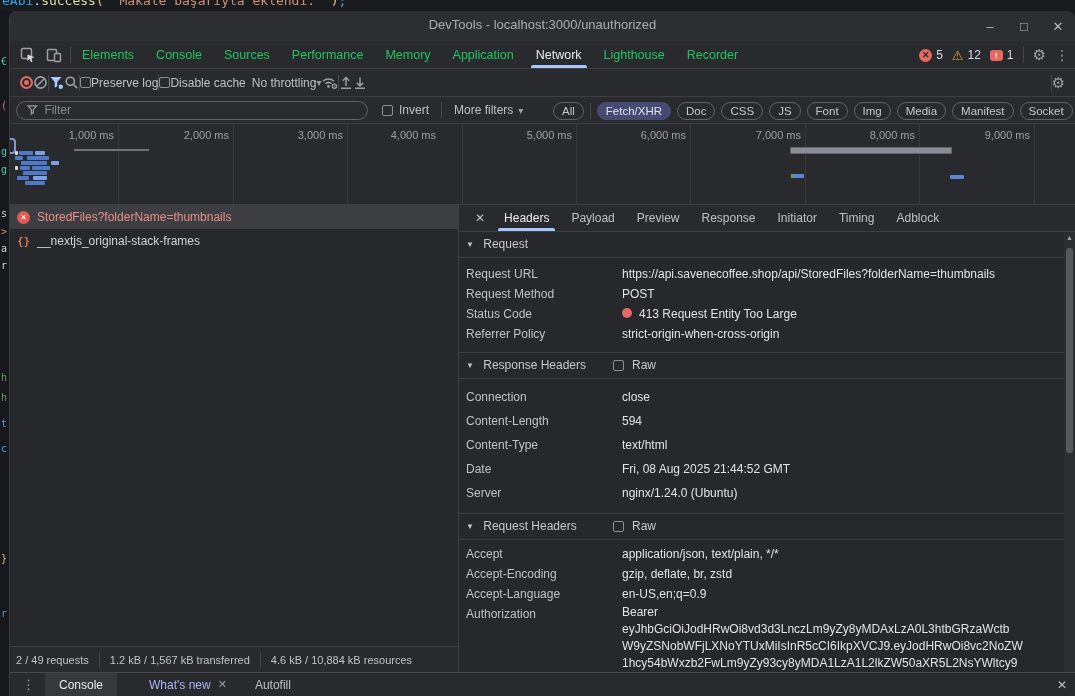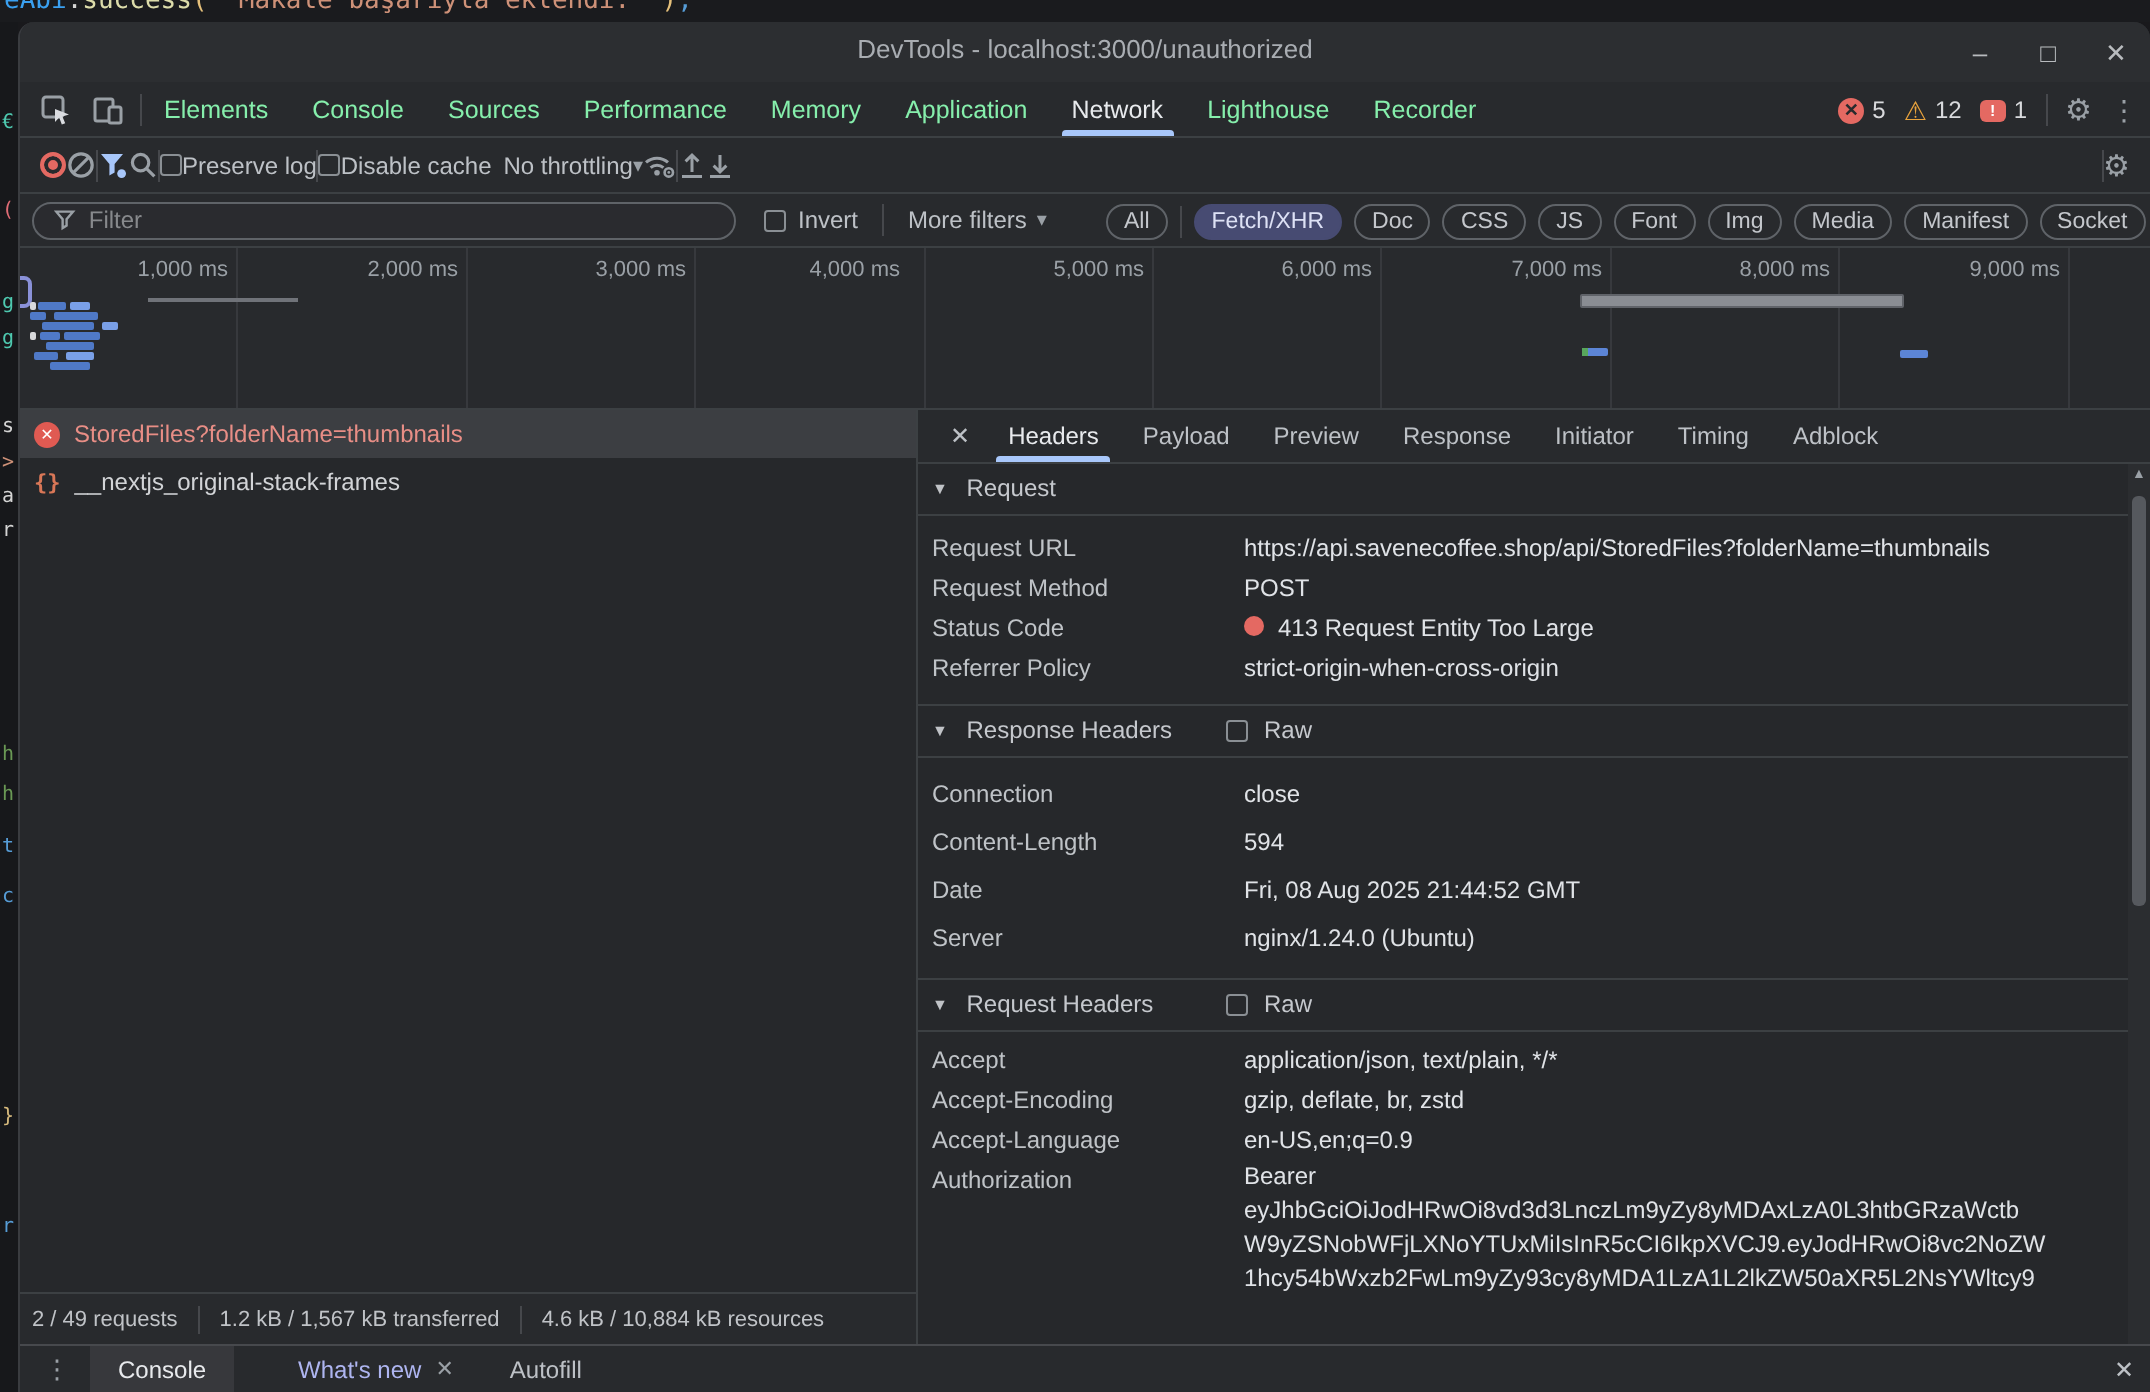--- a/index.html
+++ b/index.html
@@ -26,21 +26,21 @@
   }
   .titlebar { position:absolute; left:0; top:0; width:100%; height:30px; background:#2c2e31; }
   .titlebar .title { position:absolute; left:0; right:0; top:6px; text-align:center; color:#a9adb2; font-size:13px; }
   .winbtns { position:absolute; right:10px; top:0; height:30px; display:flex; align-items:center; gap:20px; color:#b8bbbe; font-size:13px; }
   .winbtns span { cursor:default; width:14px; text-align:center; }
 
   
   .tabbar { position:absolute; left:0; top:30px; width:100%; height:28px; background:#282a2d; border-bottom:1px solid #3c4043; display:flex; align-items:stretch; }
   .tb-icons { display:flex; align-items:center; gap:10px; padding:0 8px 0 10px; }
   .vdiv { width:1px; height:16px; background:#46484c; align-self:center; }
-  .maintab { position:relative; display:flex; align-items:center; padding:0 11px; color:#86efac; font-size:12.5px; cursor:default; }
+  .maintab { position:relative; display:flex; align-items:center; padding:0 11px; color:#22c55e; font-size:12.5px; cursor:default; }
   .maintab.selected { color:#e8eaed; }
   .maintab.selected::after { content:""; position:absolute; left:6px; right:6px; bottom:0; height:3px; background:#a8c7fa; border-radius:2px 2px 0 0; }
   .tb-right { position:absolute; right:6px; top:0; height:28px; display:flex; align-items:center; gap:9px; }
   .badge { display:flex; align-items:center; gap:4px; color:#d9dadd; font-size:12px; }
   .errdot { width:13px; height:13px; border-radius:50%; background:#e46962; color:#282a2d; font-size:9px; line-height:13px; text-align:center; font-weight:bold; }
   .warnico { color:#e8a33d; font-size:13px; line-height:13px; }
   .issueico { width:13px; height:11px; border-radius:3px; background:#e46962; color:#fff; font-size:8px; line-height:11px; text-align:center; font-weight:bold; }
   .gear { color:#9aa0a6; font-size:15px; }
   .kebab { color:#9aa0a6; font-size:14px; letter-spacing:0; }
 
@@ -301,21 +301,21 @@
       <div class="gline" style="left:337px"></div>
       <div class="gline" style="left:452px"></div>
       <div class="gline" style="left:566px"></div>
       <div class="gline" style="left:680px"></div>
       <div class="gline" style="left:795px"></div>
       <div class="gline" style="left:909px"></div>
       <div class="gline" style="left:1024px"></div>
       <div class="tick" style="left:34px">1,000 ms</div>
       <div class="tick" style="left:149px">2,000 ms</div>
       <div class="tick" style="left:263px">3,000 ms</div>
-      <div class="tick" style="left:370px">4,000 ms</div>
+      <div class="tick" style="left:356px">4,000 ms</div>
       <div class="tick" style="left:492px">5,000 ms</div>
       <div class="tick" style="left:606px">6,000 ms</div>
       <div class="tick" style="left:721px">7,000 ms</div>
       <div class="tick" style="left:835px">8,000 ms</div>
       <div class="tick" style="left:950px">9,000 ms</div>
 
       <div class="selhandle"></div>
 
       <div class="wbar white" style="left:5px;top:27px;width:3px"></div>
       <div class="wbar" style="left:9px;top:27px;width:14px"></div>
@@ -409,20 +409,24 @@
           <div class="sec-rows rows-resp">
             <div class="kv">
               <span class="k">Connection</span>
               <span class="v">close</span>
             </div>
             <div class="kv">
               <span class="k">Content-Length</span>
               <span class="v">594</span>
             </div>
             <div class="kv">
+              <span class="k">Content-Type</span>
+              <span class="v">text/html</span>
+            </div>
+            <div class="kv">
               <span class="k">Date</span>
               <span class="v">Fri, 08 Aug 2025 21:44:52 GMT</span>
             </div>
             <div class="kv">
               <span class="k">Server</span>
               <span class="v">nginx/1.24.0 (Ubuntu)</span>
             </div>
           </div>
         </div>
 

